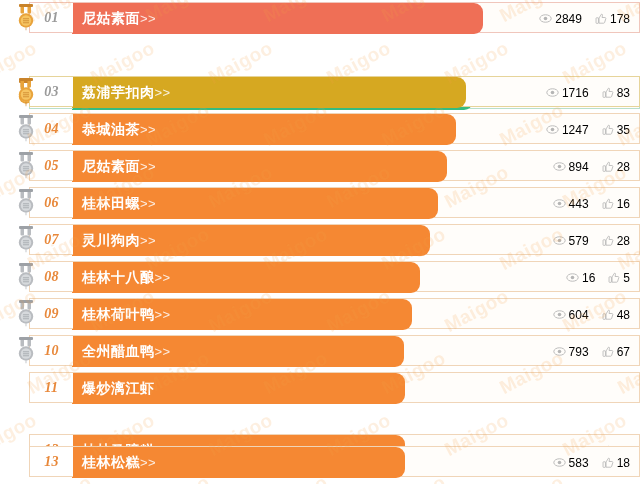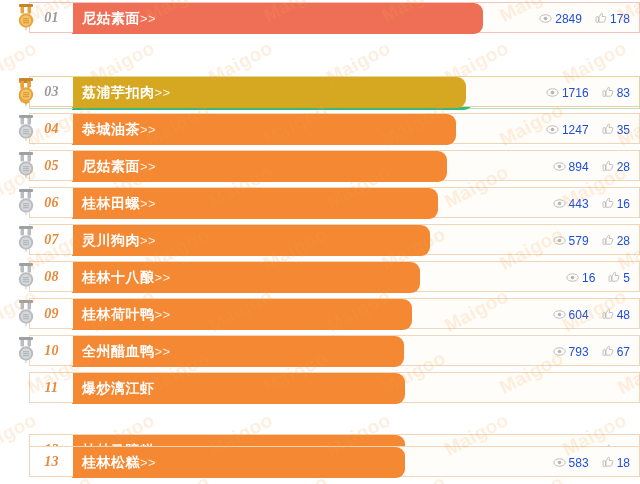--- a/index.html
+++ b/index.html
@@ -109,23 +109,24 @@
     right: 9px;
     top: 0;
     height: 31px;
     display: flex;
     align-items: center;
     gap: 13px;
     z-index: 3;
   }
   .stat {
     display: flex;
+    align-items: center;
     gap: 3px;
     font-size: 12px;
-    color: #1d4ed8;
+    color: #000000;
     font-family: "Liberation Sans", "DejaVu Sans", sans-serif;
   }
   .stat svg { display: block; }
 </style>
 </head>
 <body>
 
 <div id="board">
   <div class="wm-layer">
       <span class="wm" style="left: 25px; top: -10px;">Maigoo</span>

